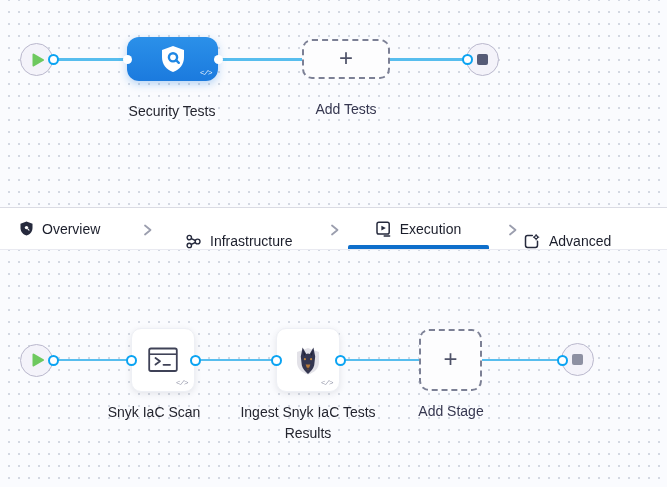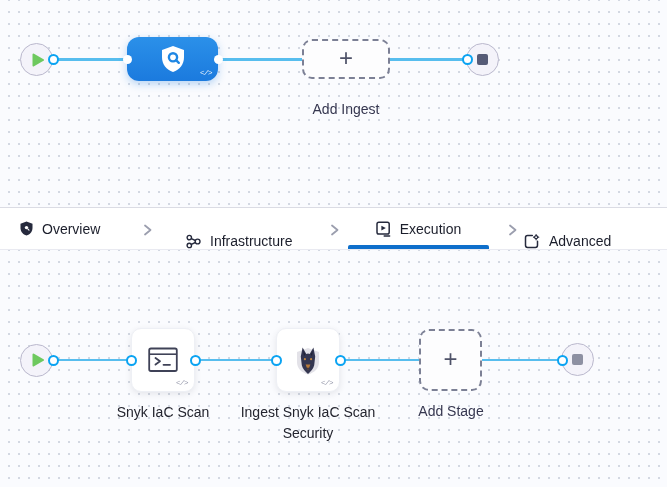--- a/index.html
+++ b/index.html
@@ -117,21 +117,22 @@
 
     <div class="dashed-box" style="left:302px; top:39px; width:88px; height:40px;">
       <span class="plus-sign">+</span>
     </div>
 
     <div class="port" style="left:462px; top:54px;"></div>
     <div class="node-circle" style="left:466px; top:43px;">
       <div class="stop-square stop-dark"></div>
     </div>
 
-    <div class="node-label" style="left:300px; top:99px; width:92px; color:#363750;">Add Ingest</div>
+    <div class="node-label" style="left:102px; top:101px; width:140px;">Security Tests</div>
+    <div class="node-label" style="left:300px; top:99px; width:92px; color:#363750;">Add Tests</div>
   </section>
 
   <nav class="tab-bar">
 
     <div class="tab" style="left:20px;">
       <svg width="13" height="15" viewBox="0 0 13 15">
         <path d="M6.5 0.5 L12.5 2.8 V7 C12.5 10.8 10 13.4 6.5 14.5 C3 13.4 0.5 10.8 0.5 7 V2.8 Z" fill="#262a3d"></path>
         <circle cx="6.5" cy="6.6" r="1.7" fill="#fff"></circle>
         <path d="M7.8 7.9 L9 9.1" stroke="#fff" stroke-width="1.1" stroke-linecap="round"></path>
       </svg>
@@ -224,18 +225,18 @@
 
     <div class="dashed-box" style="left:419px; top:79px; width:63px; height:62px;">
       <span class="plus-sign">+</span>
     </div>
 
     <div class="port" style="left:556.5px; top:104.5px;"></div>
     <div class="node-circle" style="left:561px; top:93px;">
       <div class="stop-square stop-light"></div>
     </div>
 
-    <div class="node-label" style="left:93px; top:152px; width:140px;">Snyk IaC Scan</div>
-    <div class="node-label" style="left:240px; top:152px; width:136px;">Ingest Snyk IaC Scan Security</div>
+    <div class="node-label" style="left:84px; top:152px; width:140px;">Snyk IaC Scan</div>
+    <div class="node-label" style="left:240px; top:152px; width:136px;">Ingest Snyk IaC Tests Results</div>
     <div class="node-label" style="left:410px; top:151px; width:82px; color:#363750;">Add Stage</div>
   </section>
 
 </div>
 
 </body></html>

